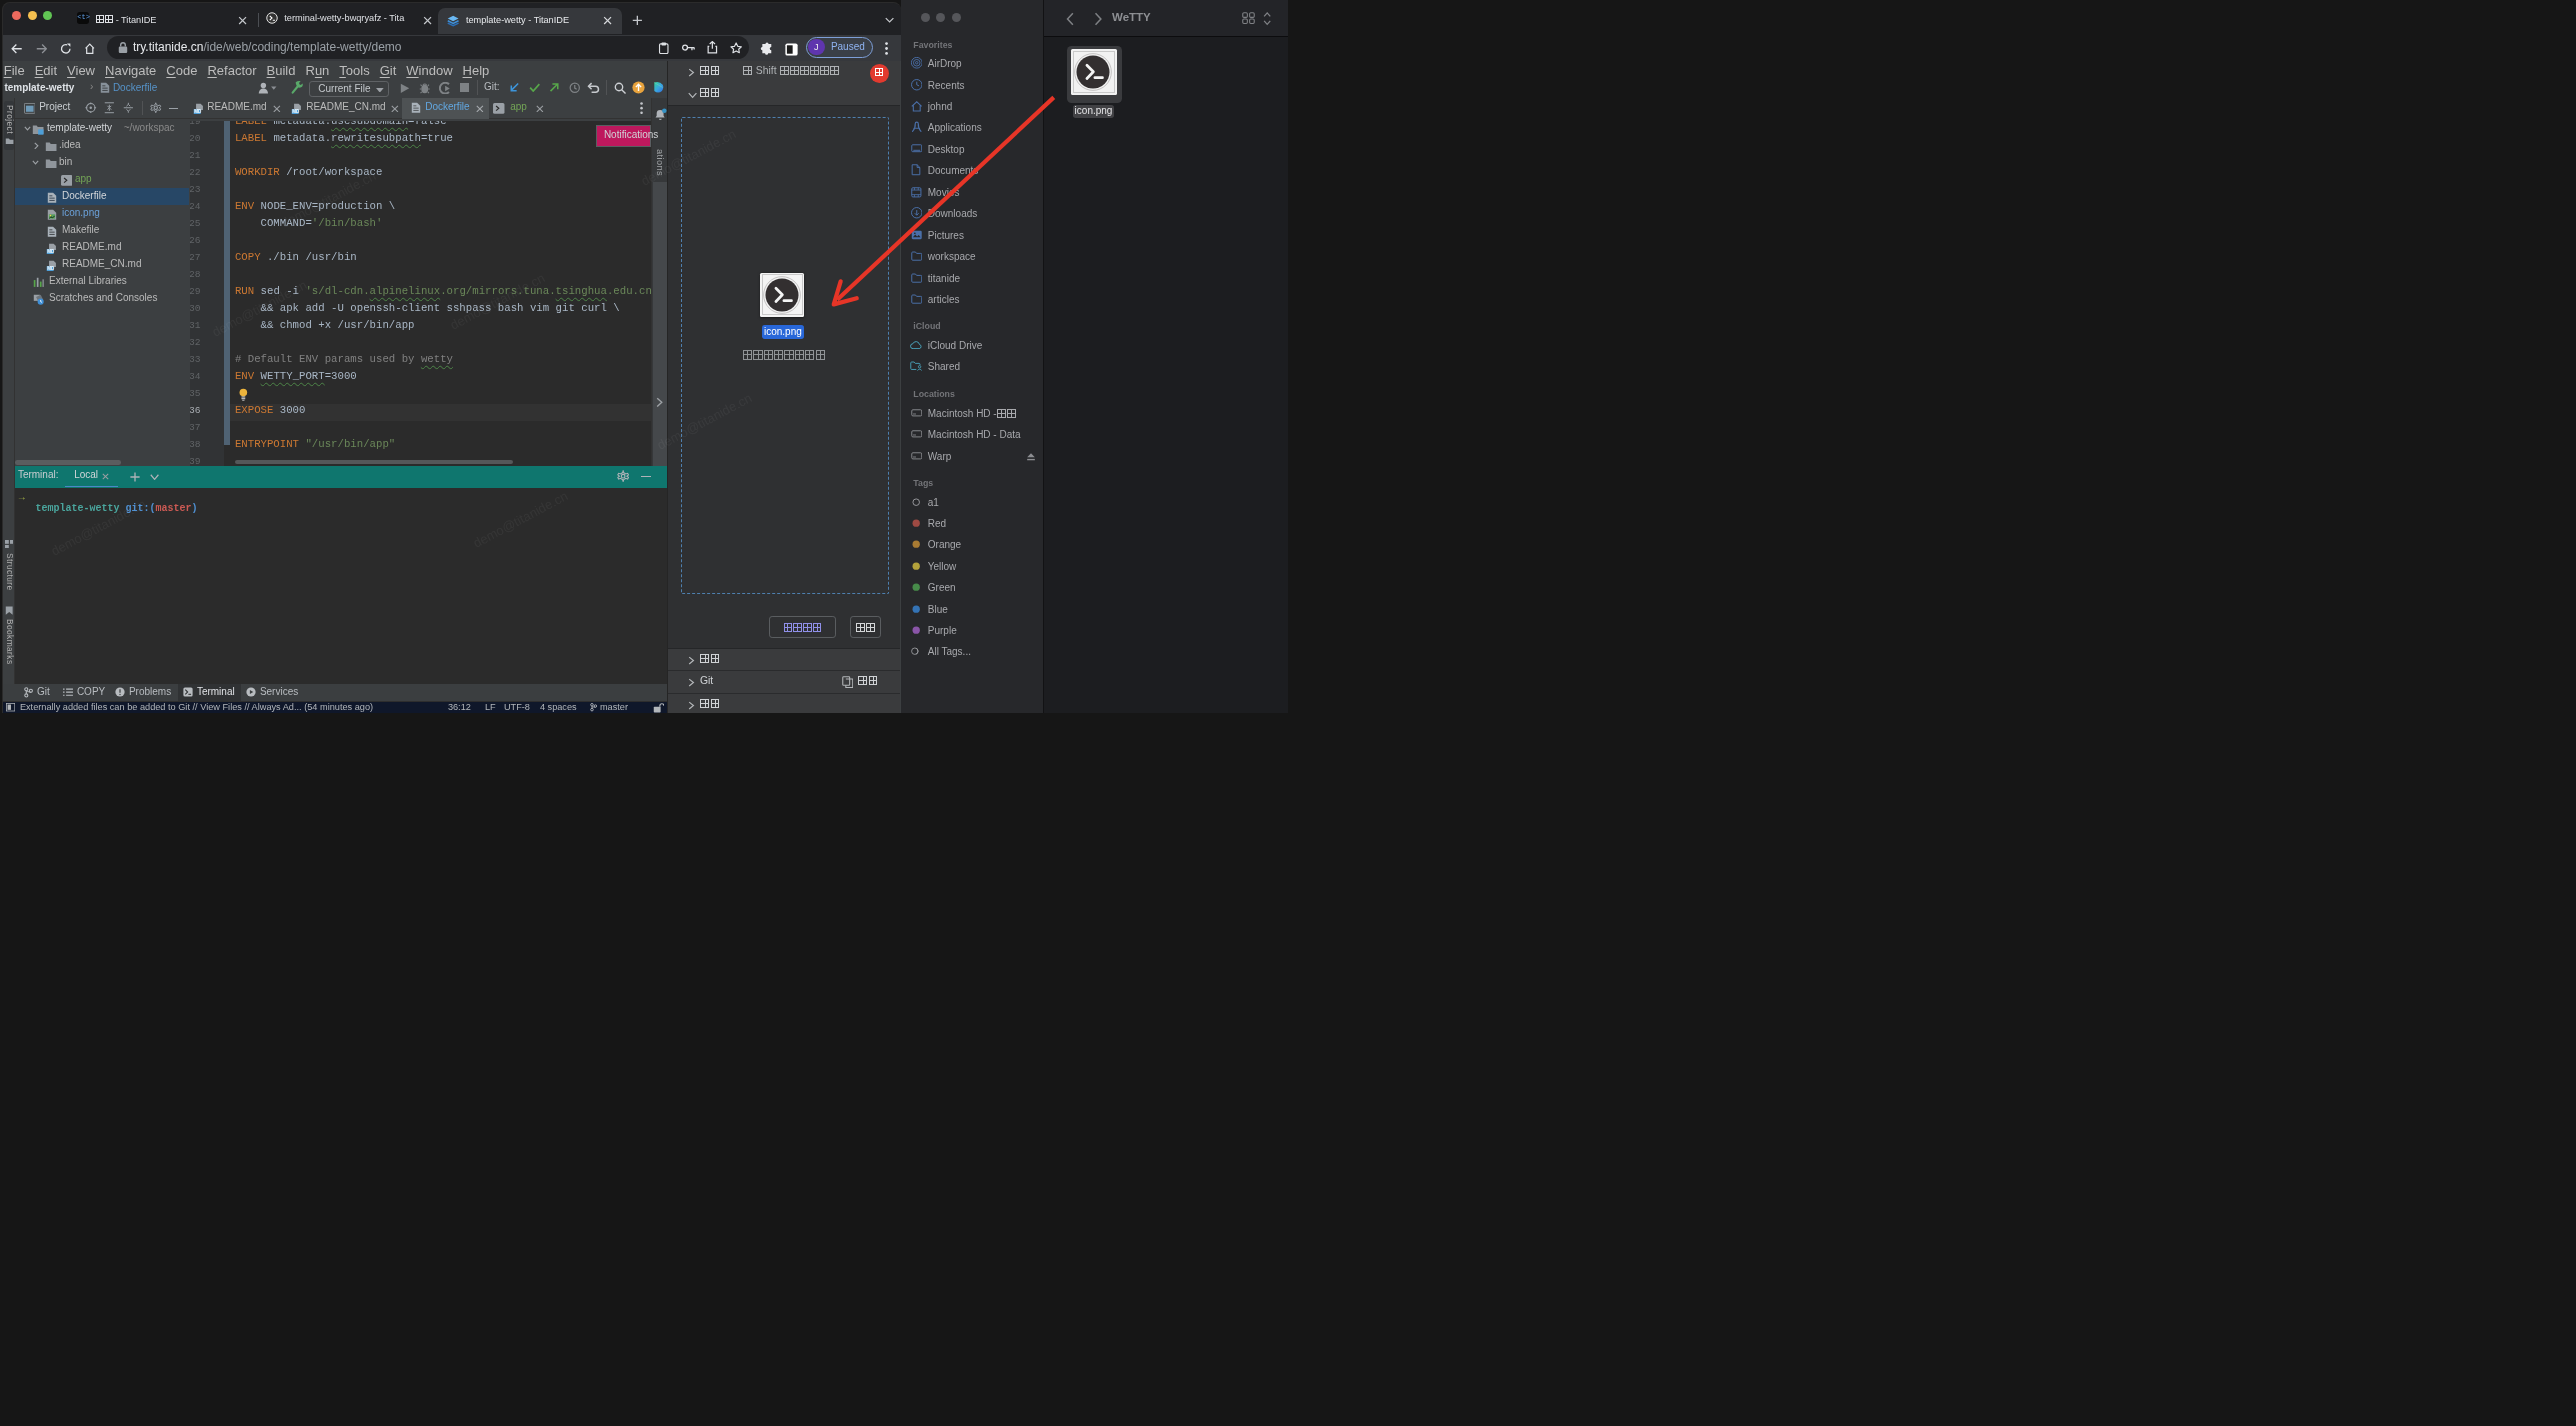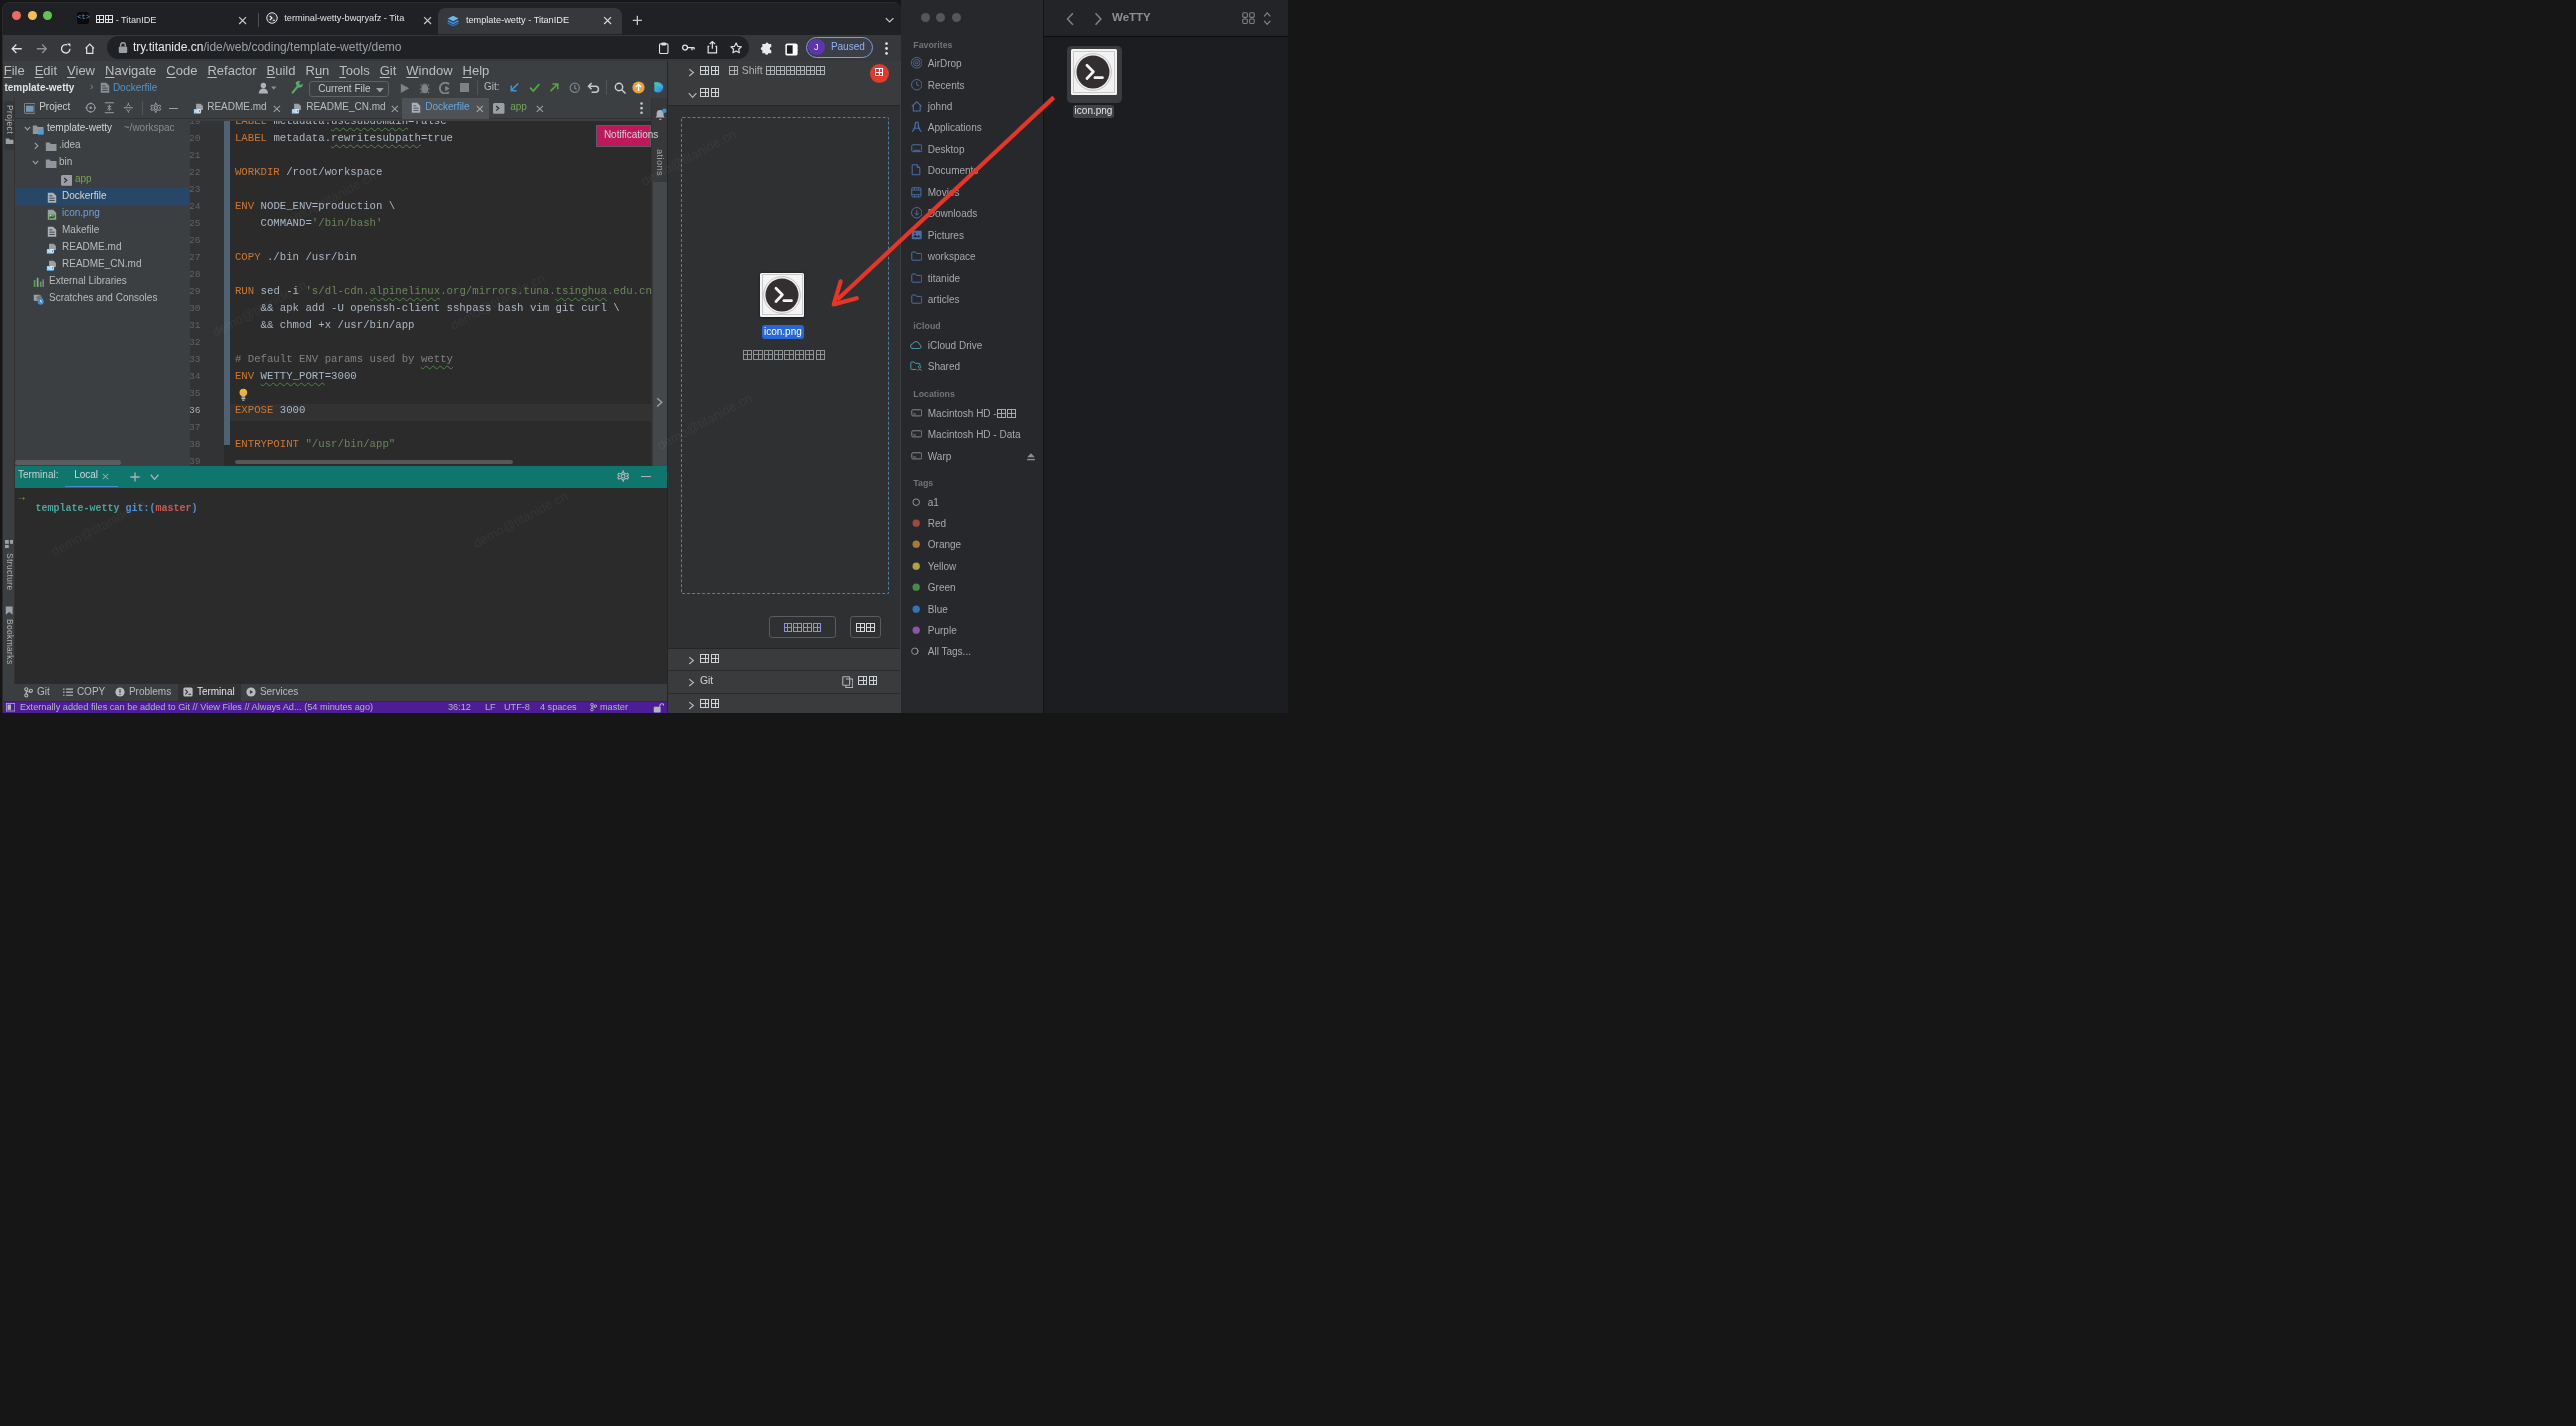--- a/index.html
+++ b/index.html
@@ -25,21 +25,21 @@
 #menubar u{text-decoration-thickness:0.8px;text-underline-offset:1.5px}
 #idetb{position:absolute;left:0;top:18px;width:664px;height:19px;font-size:10px}
 #tabrow{position:absolute;left:12.3px;top:37px;width:636px;height:21.5px;background:#3c3f41;border-bottom:0.8px solid #323232}
 #stripe{position:absolute;left:0;top:37px;width:12.3px;height:586px;background:#3c3f41;border-right:0.8px solid #323232}
 .vtext{writing-mode:vertical-rl;font-size:9.2px;color:#b0b0b0;letter-spacing:0.4px}
 #proj{position:absolute;left:12.3px;top:60px;width:174px;height:345px;background:#3c3f41;font-size:10px;overflow:hidden}
 #editor{position:absolute;left:187px;top:60px;width:461px;height:345px;background:#2b2b2b;overflow:hidden}
 #rstripe{position:absolute;left:648px;top:37px;width:16.5px;height:603px;background:#36383a;border-left:0.8px solid #323232}
 #term{position:absolute;left:12.3px;top:405px;width:652px;height:219px;background:#2b2b2b}
 #botbar{position:absolute;left:0;top:623px;width:664px;height:17px;background:#3b3e40;font-size:10px;color:#b8bcc0}
-#statbar{position:absolute;left:0;top:640px;width:664px;height:12.3px;background:#4c1d95;border-top:0.8px solid #2e2e2e;font-size:9.2px;color:#b2b6ba}
+#statbar{position:absolute;left:0;top:640px;width:664px;height:12.3px;background:#0f172a;border-top:0.8px solid #2e2e2e;font-size:9.2px;color:#b2b6ba}
 #rpanel{position:absolute;left:664px;top:0;width:233px;height:652px;background:#2f3032;font-size:10.4px;border-left:0.8px solid #252525}
 
 #finder{position:absolute;left:901px;top:0;width:387px;height:713px;background:#1c1d20}
 #fsidebar{position:absolute;left:0;top:0;width:143px;height:100%;background:#27282b;border-right:0.8px solid #121214;font-size:10px;color:#a8a9ad}
 #fmain{position:absolute;left:143px;top:0;right:0;height:100%}
 #ftitle{position:absolute;left:0;top:0;right:0;height:37px;background:#232428;border-bottom:0.8px solid #0c0c0e}
 .srow{position:absolute;left:7.7px;right:3.1px;height:18.4px;display:flex;align-items:center}
 .srow .ic{width:15.3px;display:flex;justify-content:center;margin-right:3.8px;color:#4a6fa8}
 .shead{position:absolute;left:12.3px;font-size:8.8px;font-weight:bold;color:#737478}
 .wm{position:absolute;color:rgba(255,255,255,.05);font-size:13px;transform:rotate(-28deg);white-space:nowrap}
@@ -560,21 +560,21 @@
           <rect x="1" y="5" width="9" height="7.5" rx="1" fill="#b2b6ba"></rect>
           <path d="M9 5 V3.5 a2.6 2.6 0 0 1 5.2 0" stroke="#b2b6ba" stroke-width="1.5" fill="none"></path>
         </svg>
     </div>
     <div id="rpanel">
       <div class="rrow" style="top:0;height:23px">
         <svg class="rchev" width="7" height="9.2" viewBox="0 0 9 12">
             <path d="M1.5 1.5 L7 6 L1.5 10.5" stroke="#b3b6b9" stroke-width="1.6" fill="none"></path>
           </svg>
         <span style="position:absolute;left:32px;top:4.6px;color:#cfd2d5"><span class="cj"></span><span class="cj"></span></span>
-        <span style="position:absolute;left:61px;top:4.6px;color:#aeb1b4"><span class="cj"></span> Shift <span class="cj"></span><span class="cj"></span><span class="cj"></span><span class="cj"></span><span class="cj"></span><span class="cj"></span></span>
+        <span style="position:absolute;left:75px;top:4.6px;color:#aeb1b4"><span class="cj"></span> Shift <span class="cj"></span><span class="cj"></span><span class="cj"></span><span class="cj"></span><span class="cj"></span><span class="cj"></span></span>
         <div class="abs" style="left:202px;top:3.1px;width:19px;height:19px;border-radius:50%;background:#e23a2f;color:#fff;font-size:9.2px;text-align:center;line-height:19px"><span class="cj" style="vertical-align:-0.05em"></span></div>
       </div>
       <div class="rrow" style="top:23px;height:22px;border-bottom:0.8px solid #252628">
         <svg class="rchev" style="top:8.4px" width="9.2" height="7" viewBox="0 0 12 9">
             <path d="M1 1.5 L6 7 L11 1.5" stroke="#b3b6b9" stroke-width="1.6" fill="none"></path>
           </svg>
         <span style="position:absolute;left:32px;top:3.8px;color:#cfd2d5"><span class="cj"></span><span class="cj"></span></span>
       </div>
       <div class="abs" style="left:13.4px;top:56px;width:208px;height:477px;border:0.8px dashed #4e7fae;border-radius:1.5px"></div>
       <div class="abs" style="left:92px;top:212px;width:44px;height:44px;background:#f4f4f4;border-radius:1.5px;box-shadow:0 0.8px 2.3px rgba(0,0,0,.5)">

